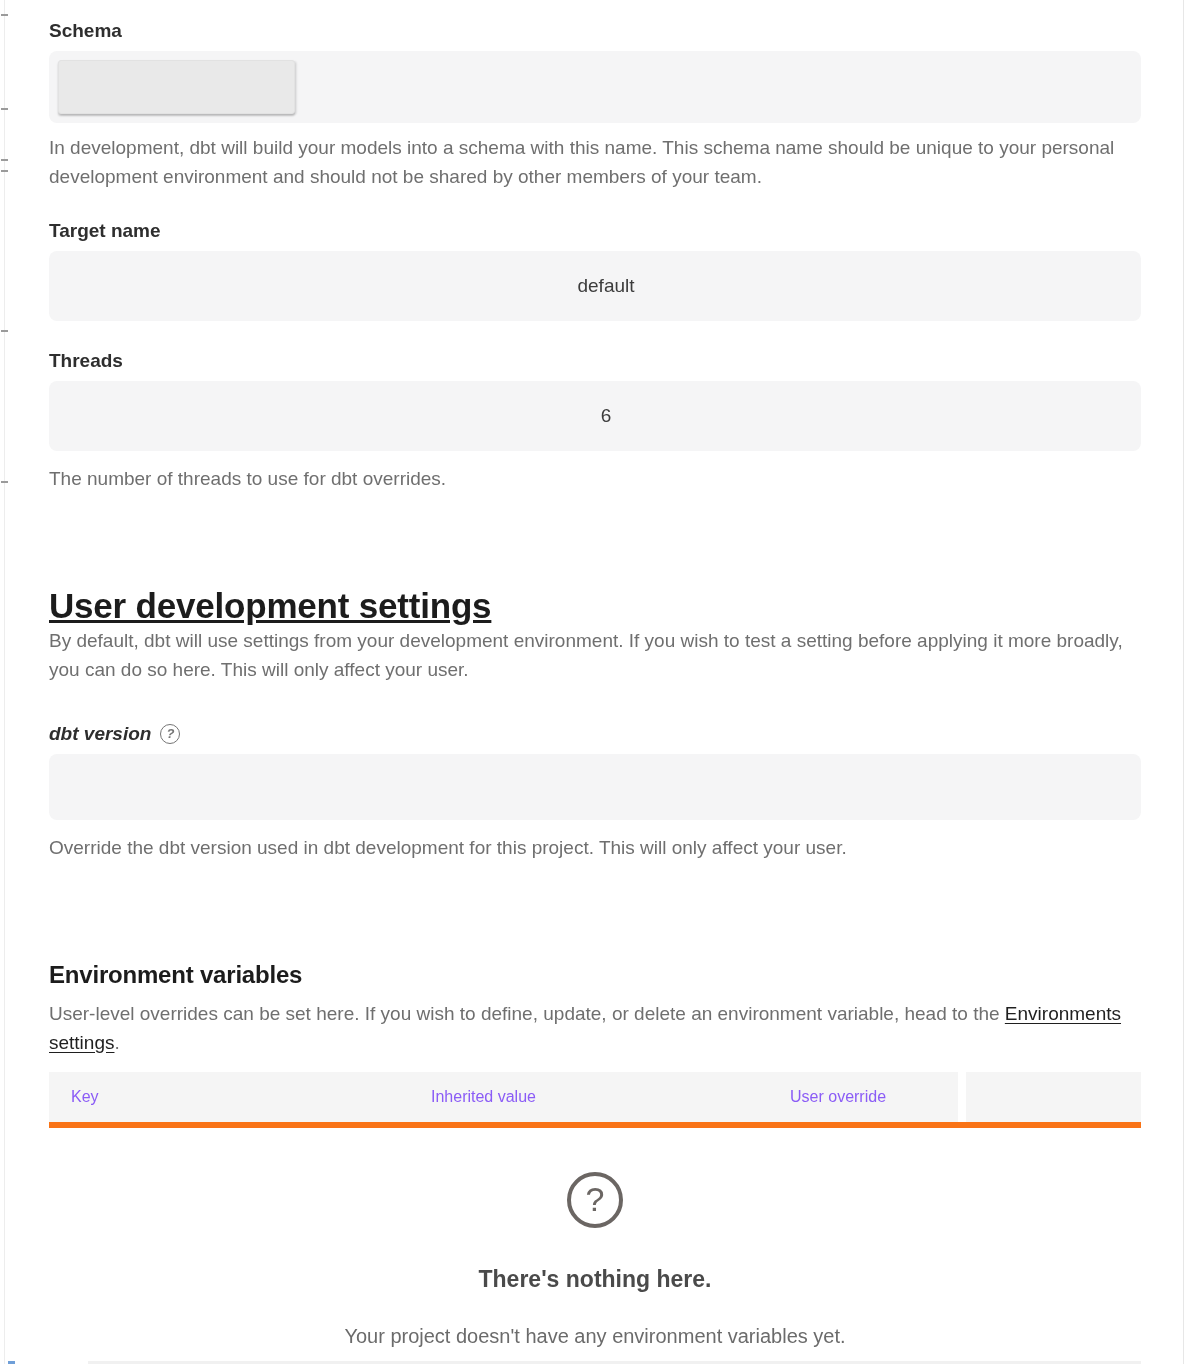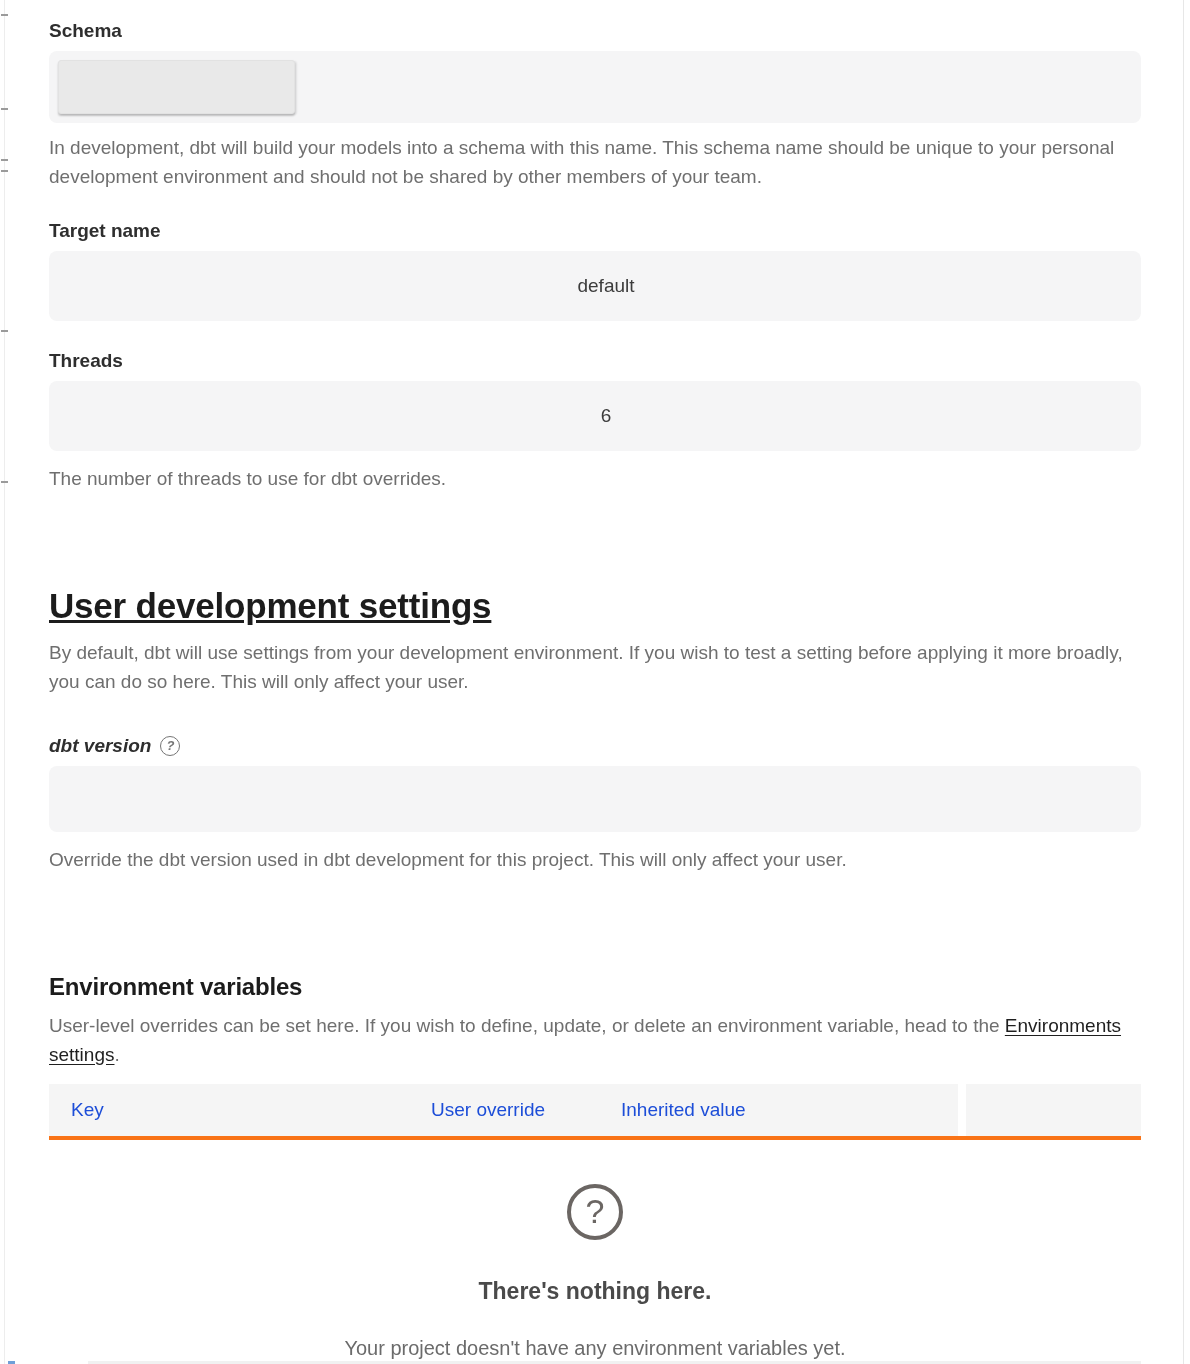--- a/index.html
+++ b/index.html
@@ -68,36 +68,36 @@
   .h1 {
     margin-top: 95px;
     font-size: 35px; font-weight: 700; color: #1c1c1c;
     letter-spacing: -0.2px; line-height: 36px; text-decoration: underline;
   }
   .h2 {
     margin-top: 97px;
     font-size: 24px; font-weight: 700; color: #1c1c1c;
     letter-spacing: -0.2px; line-height: 31px;
   }
-  .section-desc { margin-top: 14px; font-size: 19px; line-height: 29px; color: #6f6f6f; }
+  .section-desc { margin-top: 2px; font-size: 19px; line-height: 29px; color: #6f6f6f; }
 
   .q-icon {
     width: 20px; height: 20px; border: 1.6px solid #757575; border-radius: 50%;
     color: #757575; font-size: 13px; font-weight: 600;
     display: inline-flex; align-items: center; justify-content: center;
     line-height: 1;
   }
 
   .env-link { color: #1f1f1f; text-decoration: underline; text-underline-offset: 3px; cursor: pointer; }
 
   .env-table-header {
     margin-top: 15px;
     display: flex; height: 56px;
-    border-bottom: 4px solid #f97316;
-    font-size: 19px; font-weight: 500; color: #1d4ed8;
+    border-bottom: 6px solid #f97316;
+    font-size: 16px; font-weight: 500; color: #8b5cf6;
   }
   .env-cell {
     background: #f5f5f5; height: 100%;
     display: flex; align-items: center; padding-left: 22px;
   }
   .c-key { width: 360px; }
   .c-inherited { width: 359px; }
   .c-override { width: 190px; }
   .c-gap { width: 8px; background: #ffffff; }
   .c-actions { flex: 1; }
@@ -146,22 +146,22 @@
   <input class="input-box h66" type="text" value="" style="">
   <div class="help-text mt13">Override the dbt version used in dbt development for this project. This will only affect your user.</div>
 
   <div class="h2">Environment variables</div>
   <div class="section-desc" style="margin-top:9px">
     <span>User-level overrides can be set here. If you wish to define, update, or delete an environment variable, head to the </span><span class="env-link">Environments settings</span><span>.</span>
   </div>
 
   <div class="env-table-header">
     <div class="env-cell c-key">Key</div>
+    <div class="env-cell c-inherited">Inherited value</div>
     <div class="env-cell c-override">User override</div>
-    <div class="env-cell c-inherited">Inherited value</div>
     <div class="c-gap"></div>
     <div class="env-cell c-actions"></div>
   </div>
 
   <div class="empty-state">
     <span class="empty-icon">
       <svg width="58" height="58" viewBox="0 0 58 58">
         <circle cx="29" cy="29" r="26" fill="none" stroke="#6b6663" stroke-width="4"></circle>
         <text x="29" y="40" text-anchor="middle" font-family="Liberation Sans, sans-serif" font-size="34" font-weight="500" fill="#6b6663">?</text>
       </svg>

